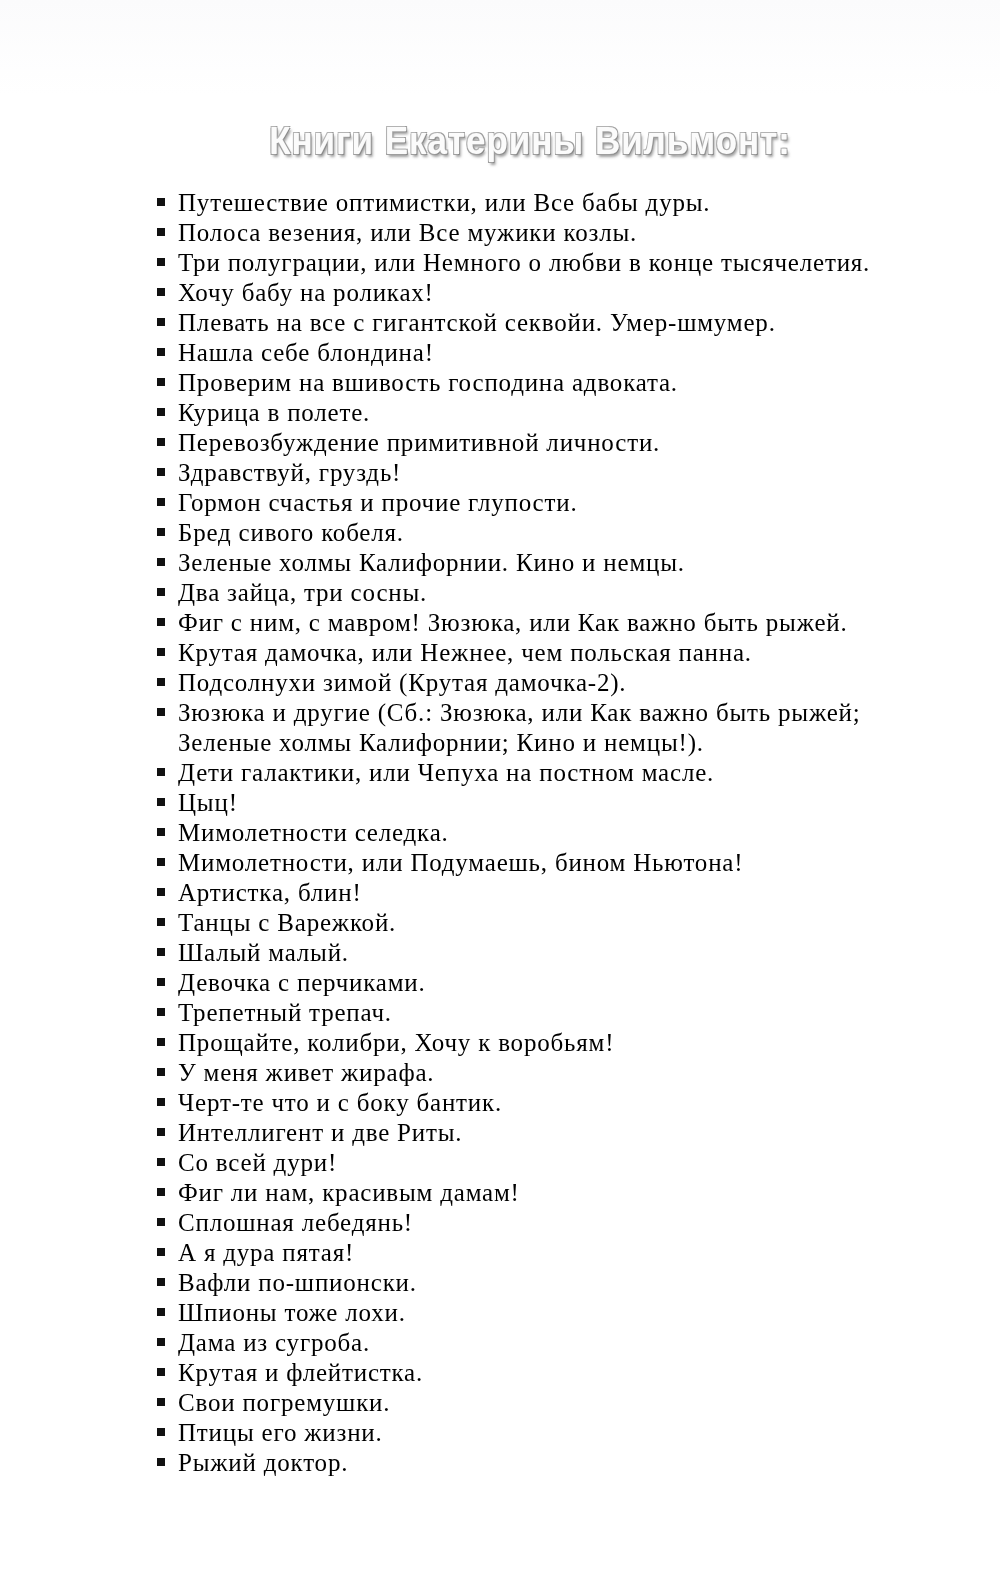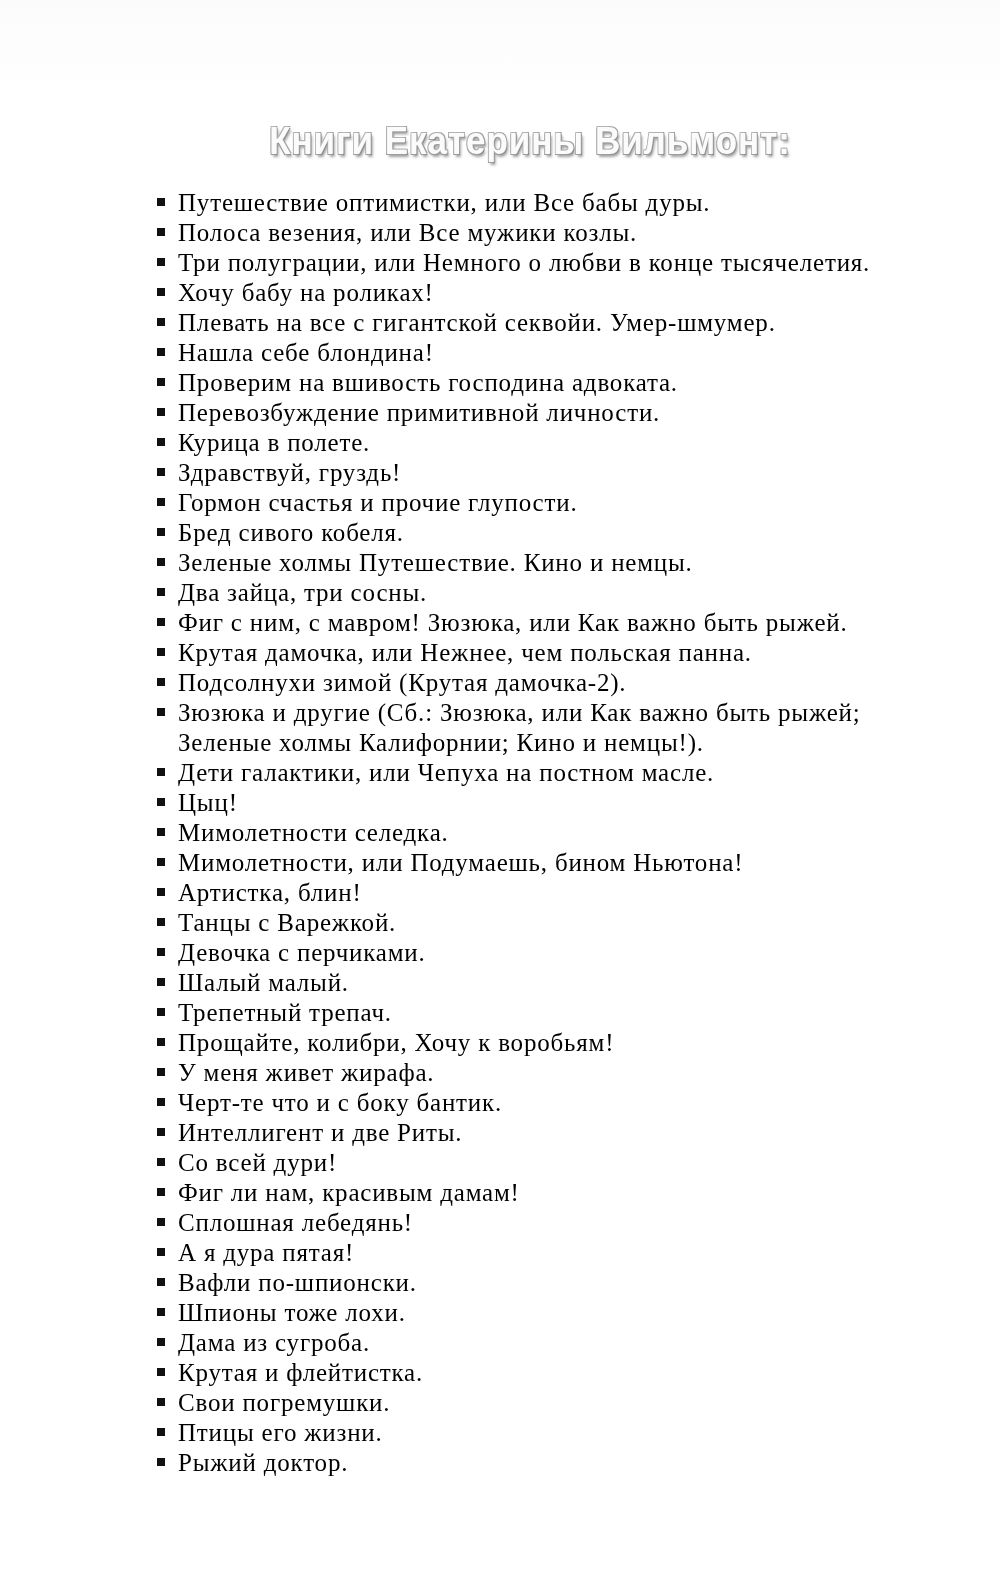--- a/index.html
+++ b/index.html
@@ -99,46 +99,46 @@
         <span class="book-title-text">Нашла себе блондина!</span>
       </li>
 
       <li class="book-item">
         <span class="bullet"></span>
         <span class="book-title-text">Проверим на вшивость господина адвоката.</span>
       </li>
 
       <li class="book-item">
         <span class="bullet"></span>
+        <span class="book-title-text">Курица в полете.</span>
+      </li>
+
+      <li class="book-item">
+        <span class="bullet"></span>
         <span class="book-title-text">Перевозбуждение примитивной личности.</span>
       </li>
 
       <li class="book-item">
         <span class="bullet"></span>
-        <span class="book-title-text">Курица в полете.</span>
-      </li>
-
-      <li class="book-item">
-        <span class="bullet"></span>
         <span class="book-title-text">Здравствуй, груздь!</span>
       </li>
 
       <li class="book-item">
         <span class="bullet"></span>
         <span class="book-title-text">Гормон счастья и прочие глупости.</span>
       </li>
 
       <li class="book-item">
         <span class="bullet"></span>
         <span class="book-title-text">Бред сивого кобеля.</span>
       </li>
 
       <li class="book-item">
         <span class="bullet"></span>
-        <span class="book-title-text">Зеленые холмы Путешествие. Кино и немцы.</span>
+        <span class="book-title-text">Зеленые холмы Калифорнии. Кино и немцы.</span>
       </li>
 
       <li class="book-item">
         <span class="bullet"></span>
         <span class="book-title-text">Два зайца, три сосны.</span>
       </li>
 
       <li class="book-item">
         <span class="bullet"></span>
         <span class="book-title-text">Фиг с ним, с мавром! Зюзюка, или Как важно быть рыжей.</span>
@@ -184,26 +184,26 @@
         <span class="book-title-text">Артистка, блин!</span>
       </li>
 
       <li class="book-item">
         <span class="bullet"></span>
         <span class="book-title-text">Танцы с Варежкой.</span>
       </li>
 
       <li class="book-item">
         <span class="bullet"></span>
+        <span class="book-title-text">Шалый малый.</span>
+      </li>
+
+      <li class="book-item">
+        <span class="bullet"></span>
         <span class="book-title-text">Девочка с перчиками.</span>
-      </li>
-
-      <li class="book-item">
-        <span class="bullet"></span>
-        <span class="book-title-text">Шалый малый.</span>
       </li>
 
       <li class="book-item">
         <span class="bullet"></span>
         <span class="book-title-text">Трепетный трепач.</span>
       </li>
 
       <li class="book-item">
         <span class="bullet"></span>
         <span class="book-title-text">Прощайте, колибри, Хочу к воробьям!</span>

